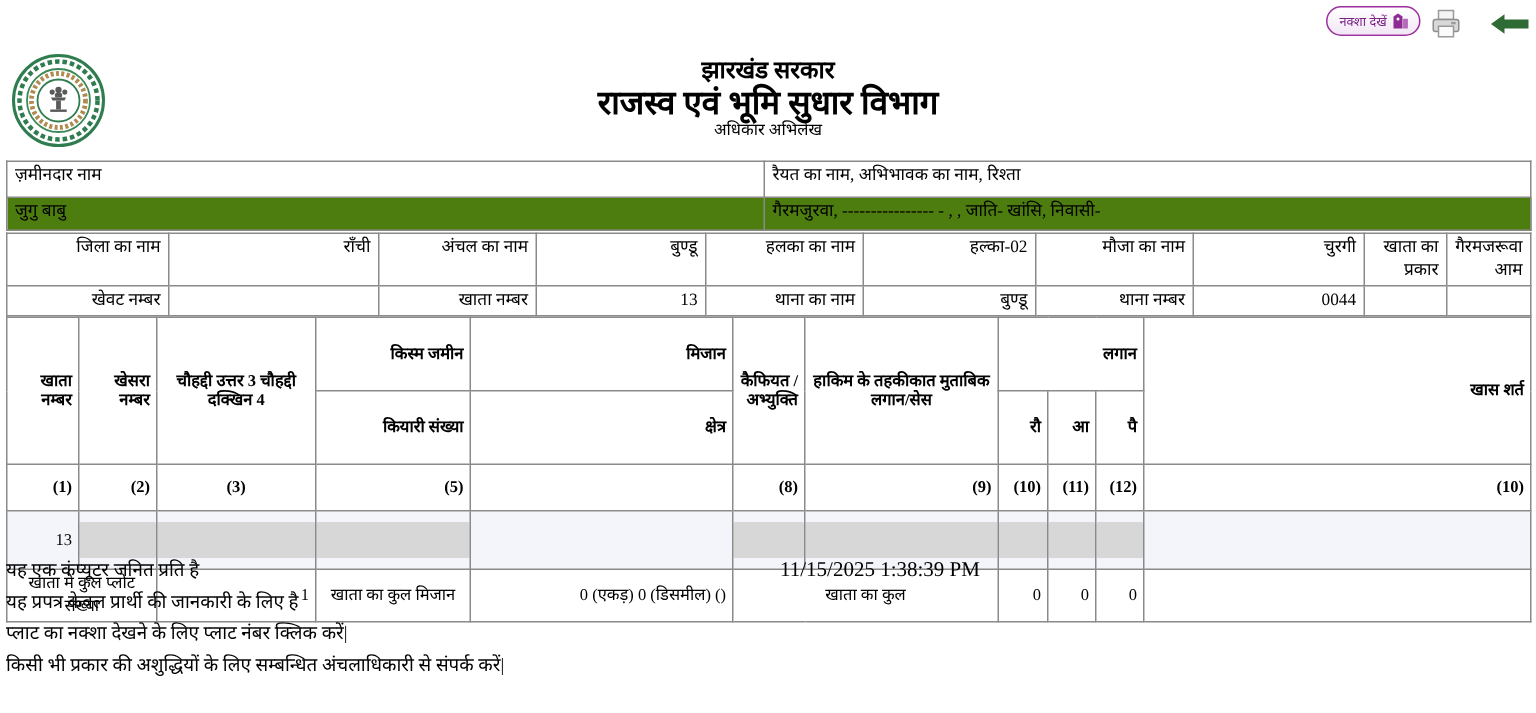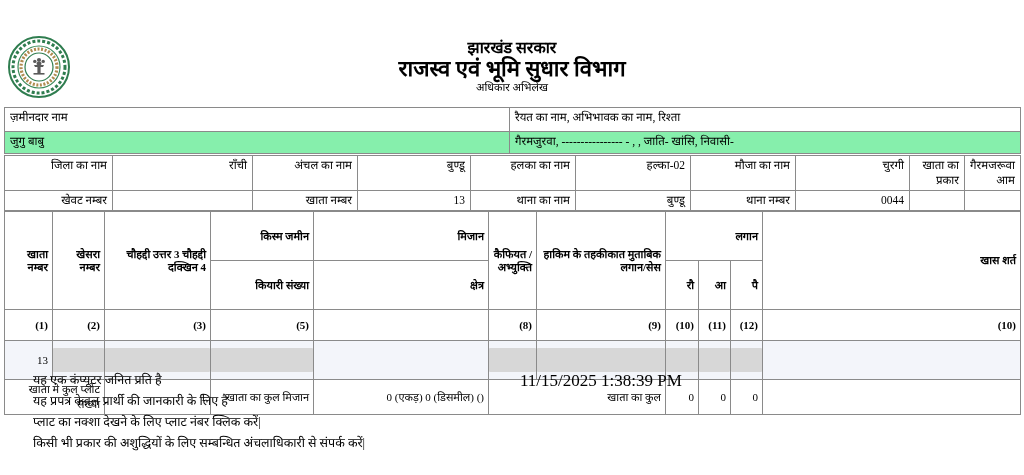--- a/index.html
+++ b/index.html
@@ -34,46 +34,74 @@
   .heading{position:absolute;left:0;top:38px;width:1024px;text-align:center;}
   .h1{font-size:16px;font-weight:bold;line-height:19px;}
   .h2{font-size:22px;font-weight:bold;line-height:23px;}
   .h3{font-size:11px;line-height:15px;}
 
   
   table{border-collapse:collapse;table-layout:fixed;}
   .tbl{position:absolute;left:4px;width:1016px;font-size:11.5px;}
   .tbl td{border:1px solid #8a8a8a;padding:2px 5px;vertical-align:top;line-height:15px;}
   .hdr-row td{font-weight:normal;background:#ffffff;height:19px;}
-  .val-row td{background:#86efac;height:17px;}
+  .val-row td{background:#4d7c0f;height:17px;}
   .plain td{background:#ffffff;}
 
   #tbl-owner{top:107px;}
   #tbl-loc{top:155px;text-align:right;}
   #tbl-main{top:211px;}
 
   
   #tbl-main td{padding:2px 4px;text-align:right;vertical-align:middle;font-size:11px;}
-  #tbl-main td.l{text-align:right;}
+  #tbl-main td.l{text-align:center;}
   #tbl-main .colhead td{height:44px;font-weight:bold;line-height:13px;}
   #tbl-main .numrow td{height:26px;font-weight:bold;}
   #tbl-main .datarow td{height:34px;background:#f3f5fa;}
   #tbl-main .sumrow td{height:22px;background:#ffffff;font-weight:normal;}
   .redact{display:block;background:#d7d7d7;height:24px;border-radius:1px;}
 
   
   .footer{position:absolute;left:4px;top:370px;width:1016px;font-size:12.5px;line-height:21px;}
-  .footer .ln{position:relative;height:21px;padding-left:29px;}
-  .stamp{position:absolute;left:516px;top:0;font-family:"Liberation Serif",serif;font-size:17px;}
+  .footer .ln{position:relative;height:21px;}
+  .stamp{position:absolute;left:516px;top:0;font-family:"Liberation Serif",serif;font-size:14px;}
 </style>
 </head>
 <body>
 
 <div class="page">
 
+  <div class="toolbar">
+
+    <div class="map-btn">
+      <span>नक्शा देखें</span>
+      <span class="glyph">
+        <svg width="11" height="12" viewBox="0 0 11 12">
+          <path d="M1 11 L1 3 L4 1 L7 3 L7 11 Z" fill="#8e2b95"></path>
+          <rect x="7.4" y="4.5" width="3.2" height="6.5" fill="#b469ba"></rect>
+          <circle cx="4" cy="4.6" r="1" fill="#ffffff"></circle>
+        </svg>
+      </span>
+    </div>
+
+    <div class="printer-btn">
+      <svg width="24" height="24" viewBox="0 0 24 24">
+        <rect x="7" y="3" width="10" height="6" fill="#f4f4f4" stroke="#9a9a9a" stroke-width="1"></rect>
+        <rect x="3.5" y="9" width="17" height="8" rx="1.5" fill="#d8d8d8" stroke="#8d8d8d" stroke-width="1"></rect>
+        <rect x="7" y="13.5" width="10" height="7" fill="#fbfbfb" stroke="#9a9a9a" stroke-width="1"></rect>
+        <rect x="15.5" y="10.6" width="3" height="1.6" fill="#9a9a9a"></rect>
+      </svg>
+    </div>
+
+    <div class="back-btn">
+      <svg width="26" height="16" viewBox="0 0 26 16">
+        <path d="M0 8 L9 1.5 L9 5 L25 5 L25 11 L9 11 L9 14.5 Z" fill="#2f6b35"></path>
+      </svg>
+    </div>
+  </div>
 
   <div class="emblem">
     <svg width="62" height="62" viewBox="0 0 62 62">
       <circle cx="31" cy="31" r="30" fill="#ffffff" stroke="#2f7d4f" stroke-width="2"></circle>
       <circle cx="31" cy="31" r="26" fill="none" stroke="#2f7d4f" stroke-width="3" stroke-dasharray="3 2"></circle>
       <circle cx="31" cy="31" r="21" fill="none" stroke="#3a8a59" stroke-width="1.2"></circle>
       <circle cx="31" cy="31" r="18" fill="none" stroke="#b08b4f" stroke-width="3.2" stroke-dasharray="2 1.6"></circle>
       <circle cx="31" cy="31" r="14" fill="#ffffff" stroke="#2f7d4f" stroke-width="1.2"></circle>
       <g fill="#5a5a5a">
         <rect x="28.6" y="26" width="4.8" height="3" rx="1"></rect>

